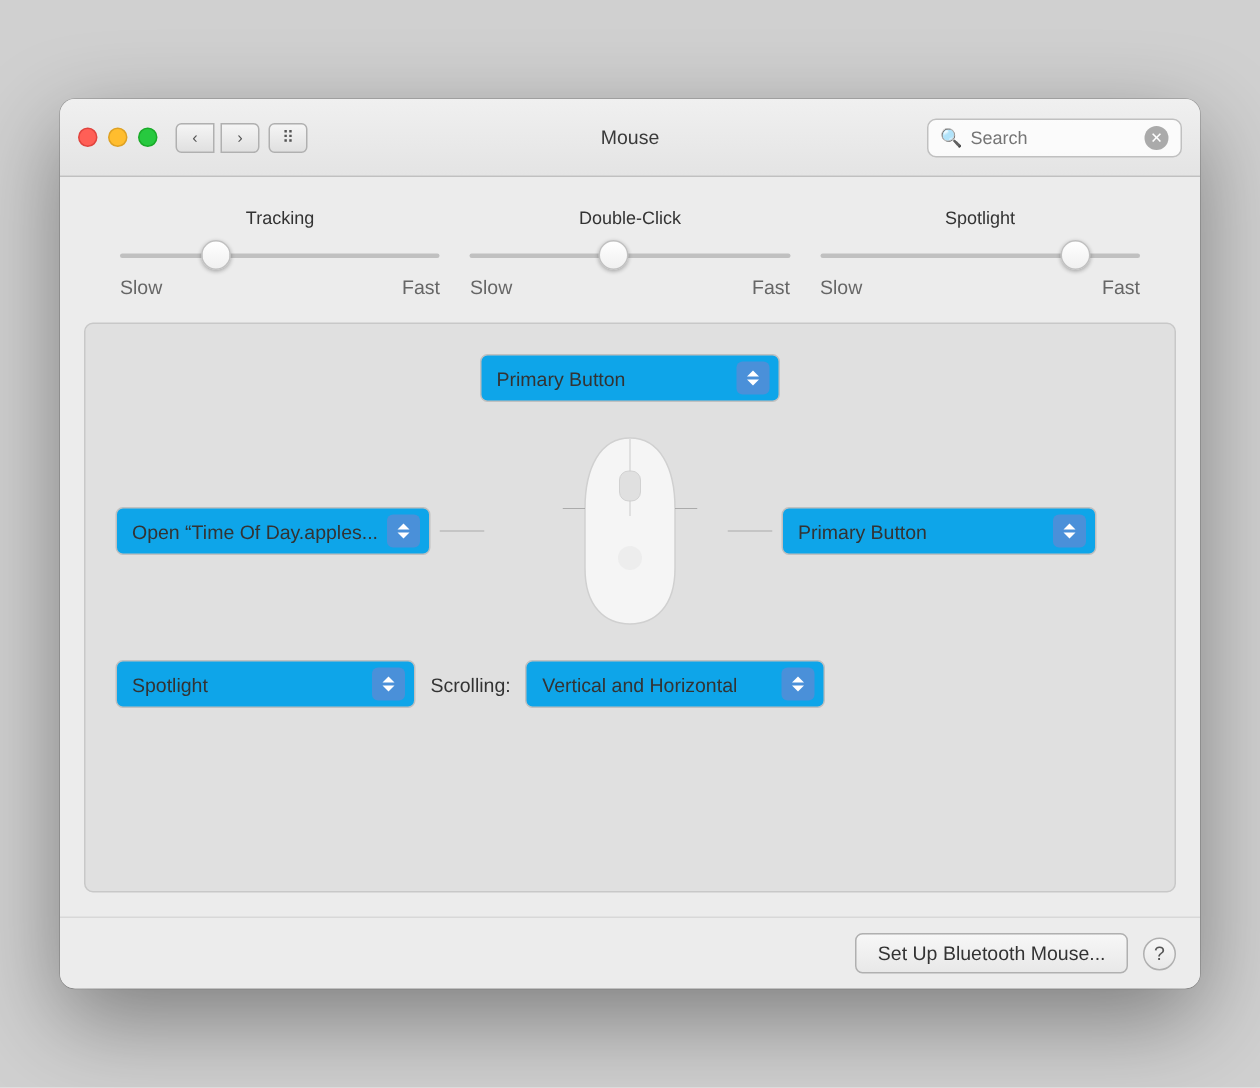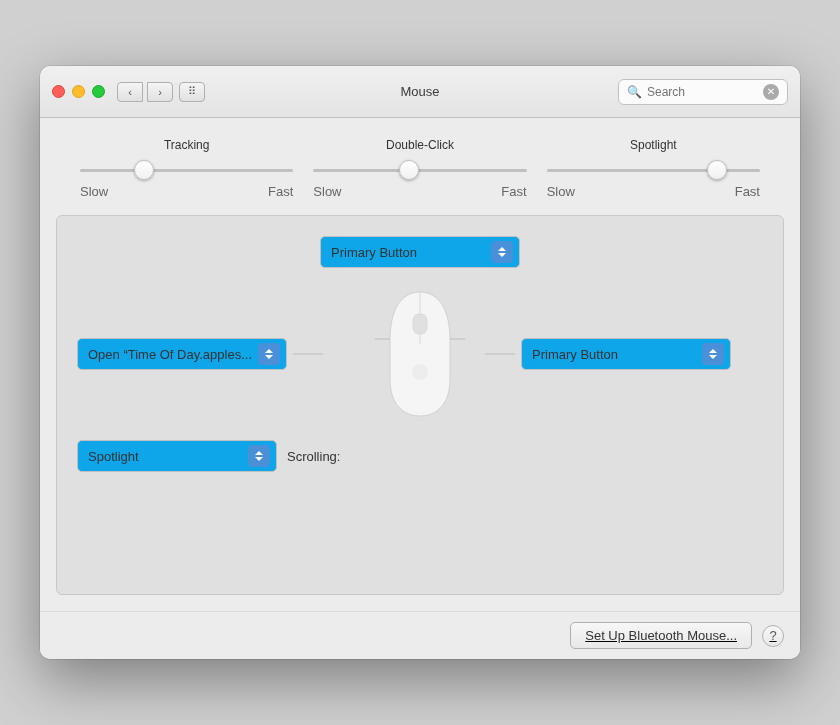--- a/index.html
+++ b/index.html
@@ -316,21 +316,20 @@
 
     
     .bottom-bar {
       padding: 10px 16px;
       display: flex;
       justify-content: flex-end;
       align-items: center;
       gap: 10px;
       background: #ececec;
       border-top: 1px solid #d8d8d8;
-      text-decoration: underline;
     }
 
     .setup-btn {
       background: linear-gradient(to bottom, #f7f7f7, #e8e8e8);
       border: 0.5px solid #b0b0b0;
       border-radius: 5px;
       padding: 5px 14px;
       font-size: 13px;
       color: #333;
       cursor: pointer;
@@ -515,20 +514,27 @@
       <div class="dropdown" style="min-width: 200px;">
         <span class="dropdown-text">Spotlight</span>
         <div class="dropdown-arrow">
           <div class="arrow-up"></div>
           <div class="arrow-down"></div>
         </div>
       </div>
 
       <div class="scrolling-row">
         <span class="scrolling-label">Scrolling:</span>
+        <div class="dropdown" style="min-width: 200px;">
+          <span class="dropdown-text">Vertical and Horizontal</span>
+          <div class="dropdown-arrow">
+            <div class="arrow-up"></div>
+            <div class="arrow-down"></div>
+          </div>
+        </div>
       </div>
     </div>
   </div>
 
   <div class="bottom-bar">
     <button class="setup-btn">Set Up Bluetooth Mouse...</button>
     <div class="help-btn">?</div>
   </div>
 </div>
 

